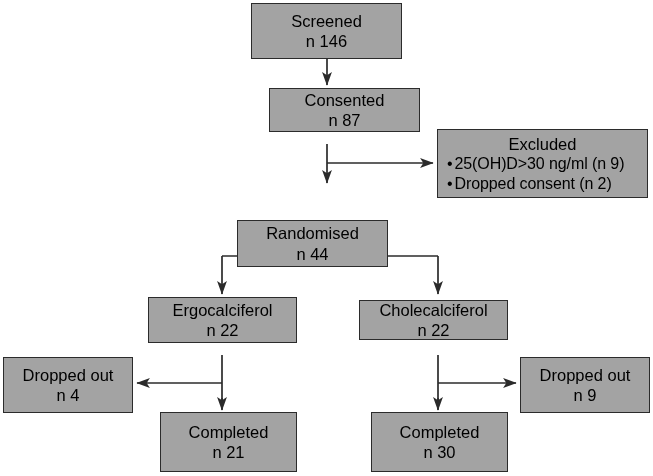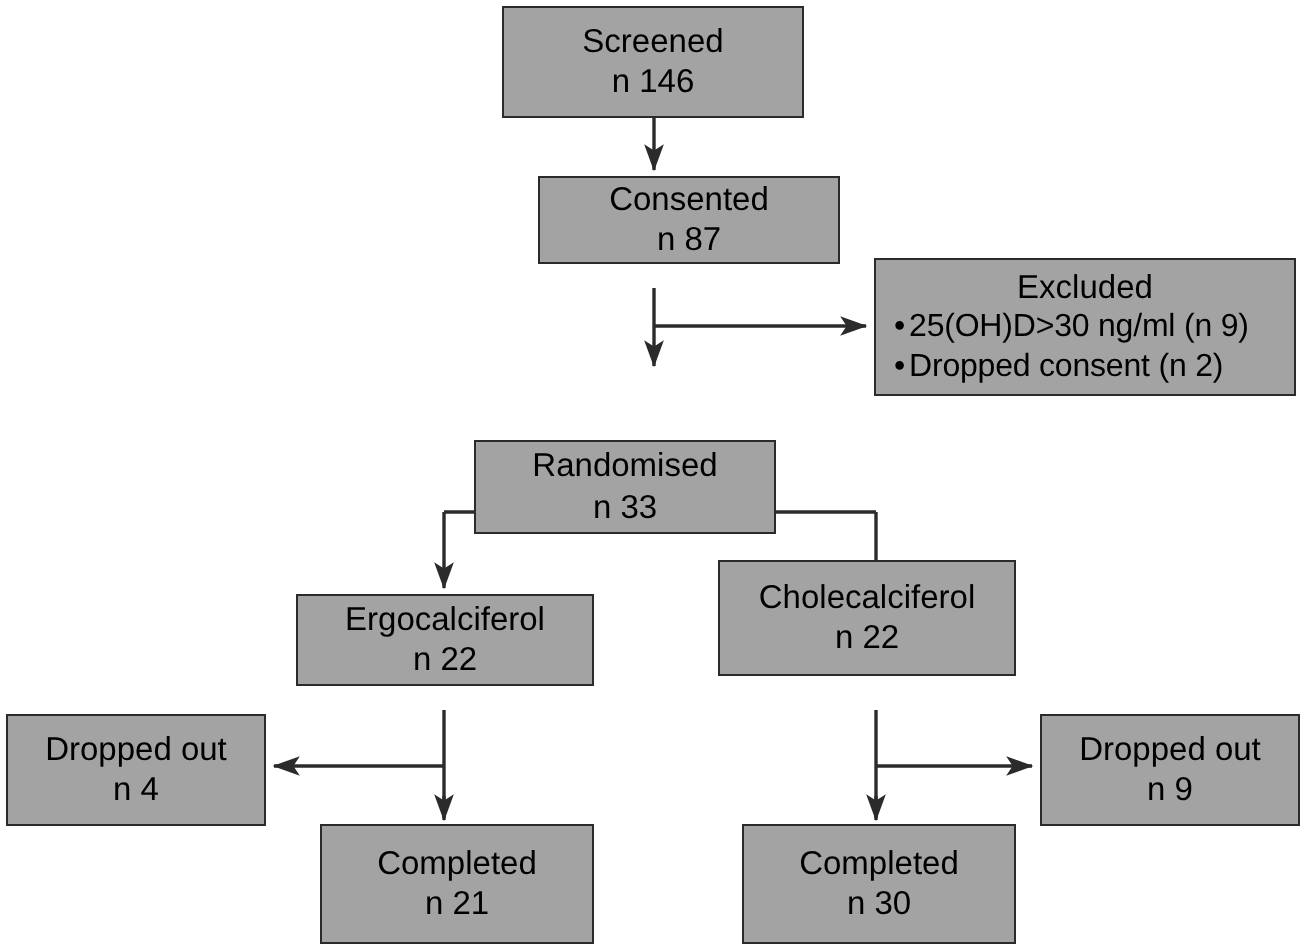--- a/index.html
+++ b/index.html
@@ -41,21 +41,21 @@
   .node .line2 { white-space: nowrap; }
   .ital {
   }
   
   #node-screened      { left: 251px; top: 3px;   width: 151px; height: 56px; }
   #node-consented     { left: 269px; top: 88px;  width: 151px; height: 44px; }
   #node-randomised    { left: 237px; top: 186px; width: 151px; height: 47px; margin-top: 34px; }
   #node-excluded      { left: 437px; top: 129px; width: 211px; height: 69px;
                         justify-content: flex-start; align-items: center; padding-top: 4px; }
   #node-ergo          { left: 148px; top: 297px; width: 149px; height: 46px; }
-  #node-chole         { left: 359px; top: 280px; width: 149px; height: 58px; }
+  #node-chole         { left: 359px; top: 300px; width: 149px; height: 40px; }
   #node-dropped-left  { left: 3px;   top: 357px; width: 130px; height: 56px; }
   #node-dropped-right { left: 520px; top: 357px; width: 130px; height: 56px; }
   #node-completed-left  { left: 160px; top: 412px; width: 137px; height: 60px; }
   #node-completed-right { left: 371px; top: 412px; width: 137px; height: 60px; }
 
   #node-excluded .exc-title {
     font-size: 16.5px;
     text-align: center;
     width: 100%;
   }
@@ -125,21 +125,21 @@
         <span class="bullet-dot">•</span><span>25(OH)D&gt;30 ng/ml</span><span>&nbsp;</span><span class="ital">(n 9)</span>
       </div>
       <div class="bullet-row">
         <span class="bullet-dot">•</span><span>Dropped consent</span><span>&nbsp;</span><span class="ital">(n 2)</span>
       </div>
     </div>
   </div>
 
   <div class="node" id="node-randomised">
     <span class="line1">Randomised</span>
-    <span class="line2 ital">n 33</span>
+    <span class="line2 ital">n 44</span>
   </div>
 
   <div class="node" id="node-ergo">
     <span class="line1">Ergocalciferol</span>
     <span class="line2 ital">n 22</span>
   </div>
 
   <div class="node" id="node-chole">
     <span class="line1">Cholecalciferol</span>
     <span class="line2 ital">n 22</span>

